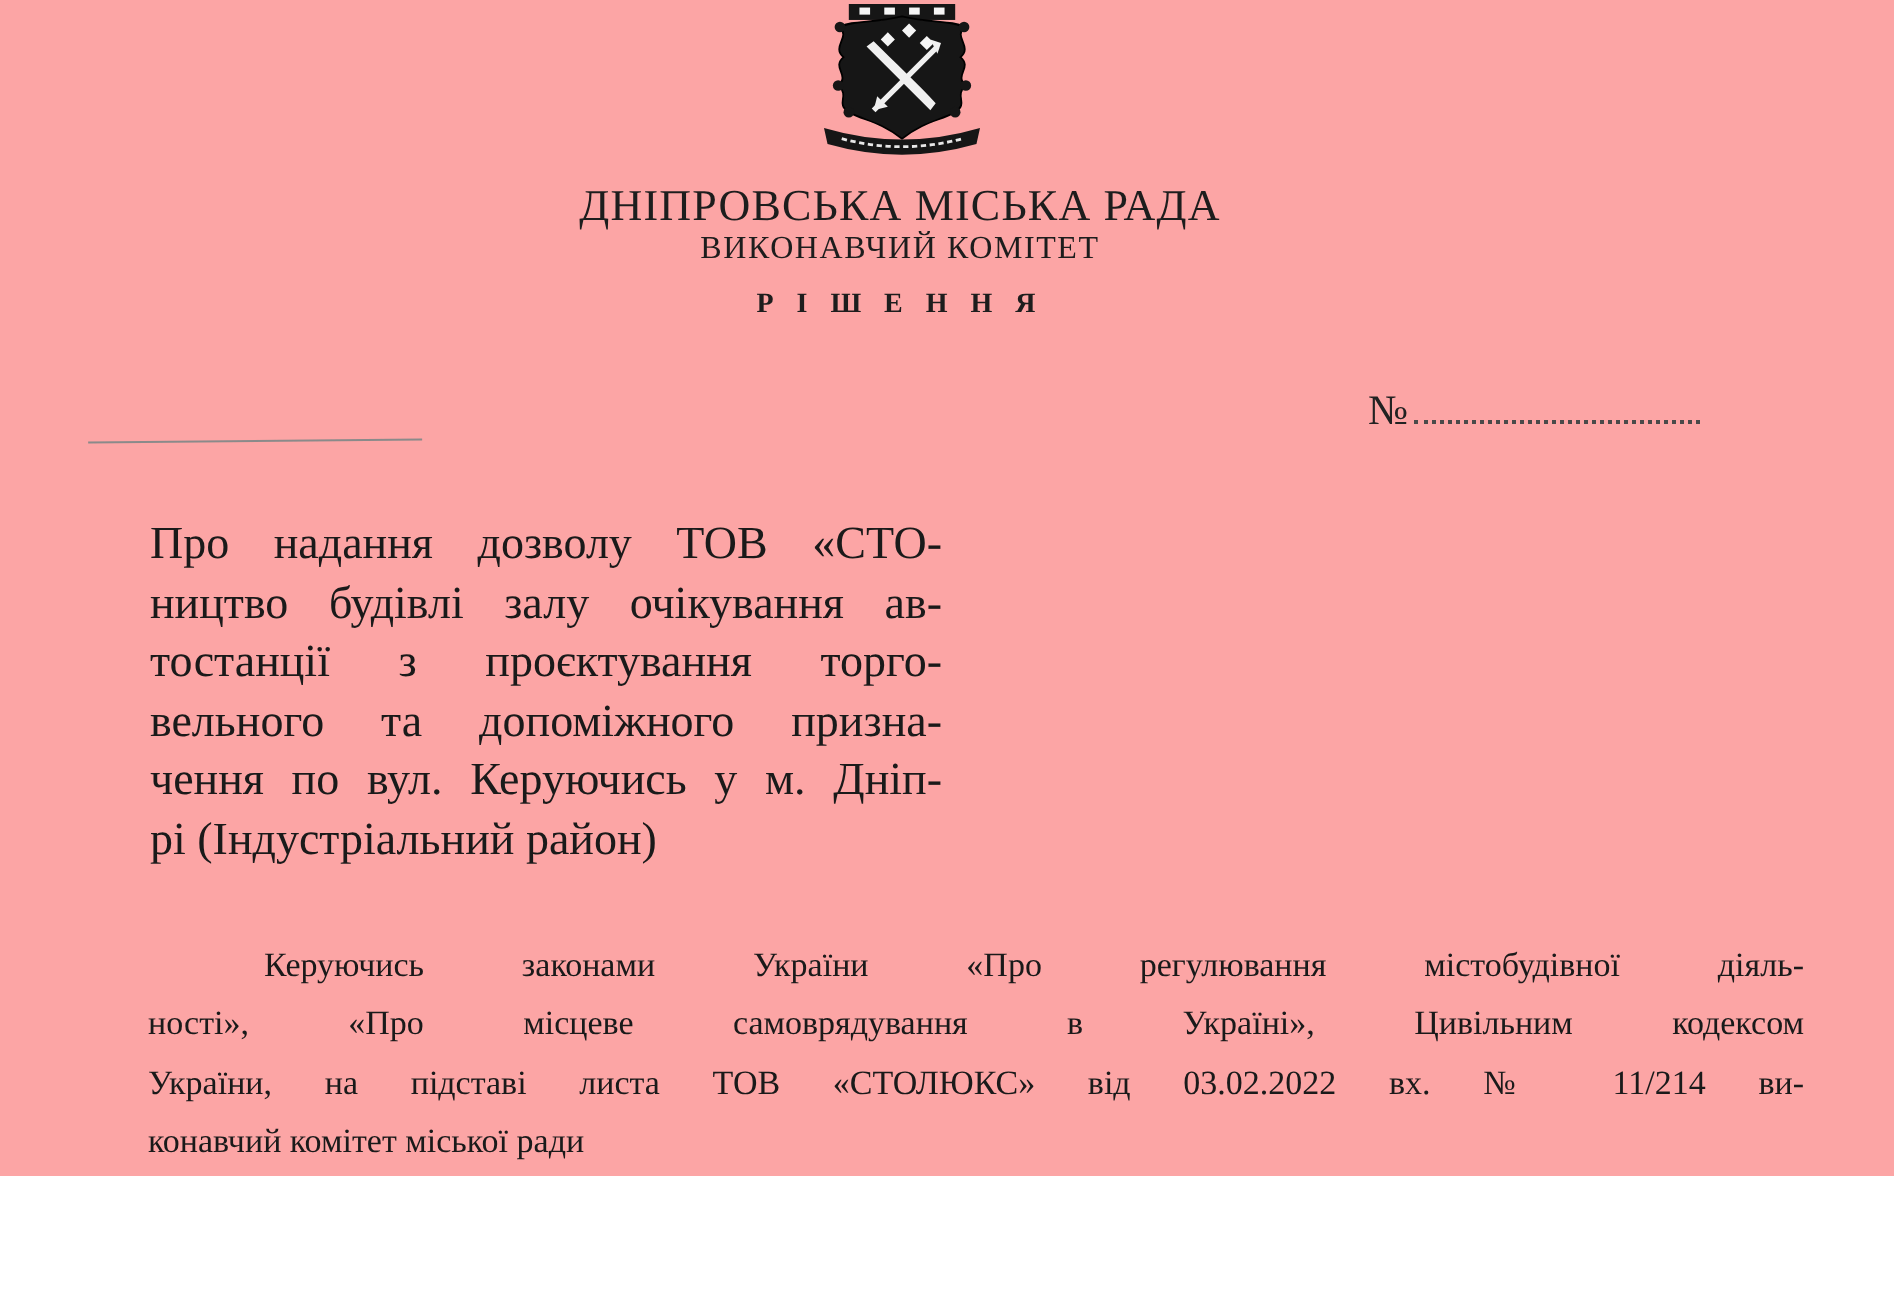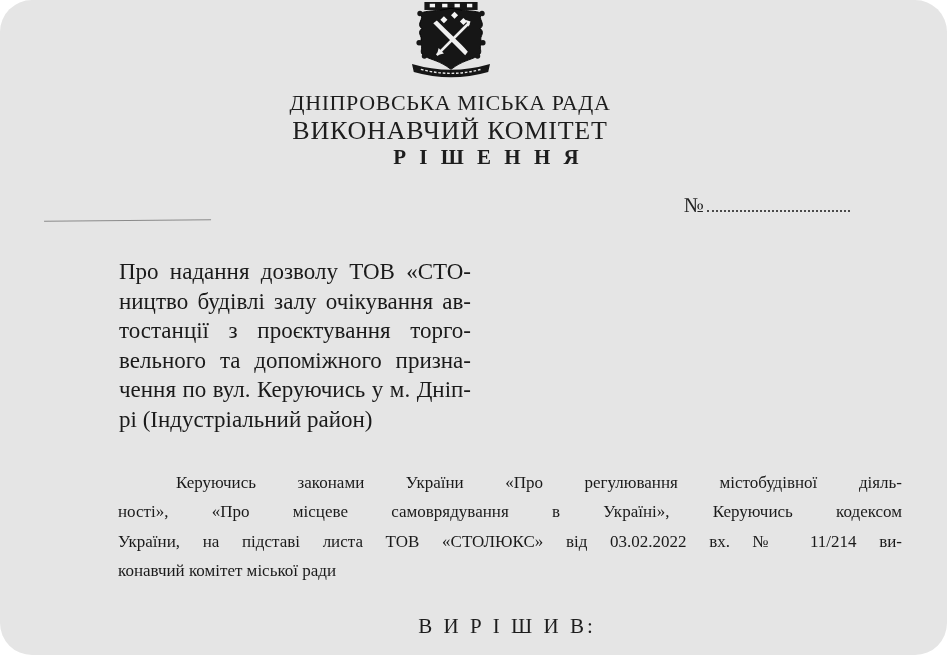--- a/index.html
+++ b/index.html
@@ -3,44 +3,43 @@
 <meta charset="utf-8">
 <style>
   html, body {
     margin: 0; padding: 0;
     background: #ffffff;
     font-family: "Liberation Serif", serif;
   }
   .page {
     position: relative;
     width: 947px;
-    height: 655px;
-    background: #e5e5e5;
+    height: 588px;
+    background: #fca5a5;
     overflow: hidden;
     color: #1b1b1b;
-    border-radius: 32px;
   }
   .emblem {
     position: absolute;
     left: 406px;
     top: 2px;
     width: 90px;
     height: 78px;
   }
   .hdr {
     position: absolute;
     left: 0;
     width: 900px;
     text-align: center;
     color: #1d1d1d;
     white-space: nowrap;
   }
   .org-name   { top: 90px;  font-size: 22px; letter-spacing: 0.6px; }
-  .org-unit   { top: 116px; font-size: 26px; letter-spacing: 0.8px; }
-  .doc-type   { top: 145px; font-size: 21px; font-weight: bold; letter-spacing: 4px; margin-left: 38px; }
+  .org-unit   { top: 116px; font-size: 16px; letter-spacing: 0.8px; }
+  .doc-type   { top: 145px; font-size: 14px; font-weight: bold; letter-spacing: 4px; }
   .date-line {
     position: absolute;
     left: 44px;
     top: 203px;
     width: 167px;
     height: 17px;
     border-bottom: 1px solid #8a8a8a;
     transform: rotate(-0.5deg);
   }
   .number-block {
@@ -72,21 +71,20 @@
     left: 74px;
     top: 468px;
     width: 828px;
     font-size: 17px;
     line-height: 29.4px;
     color: #1a1a1a;
   }
   .jline {
     text-align: justify;
     text-align-last: justify;
-    margin-left: 44px;
   }
   .jline.last {
     text-align: center;
     text-align-last: left;
   }
   .indent { padding-left: 58px; }
   .resolution {
     position: absolute;
     left: 67px;
     top: 614px;
@@ -150,20 +148,20 @@
     <div class="jline">Про надання дозволу ТОВ «СТО-</div>
     <div class="jline">ництво будівлі залу очікування ав-</div>
     <div class="jline">тостанції з проєктування торго-</div>
     <div class="jline">вельного та допоміжного призна-</div>
     <div class="jline">чення по вул. Керуючись у м. Дніп-</div>
     <div class="jline last">рі (Індустріальний район)</div>
   </div>
 
   <div class="body-par">
     <div class="jline indent">Керуючись законами України «Про регулювання містобудівної діяль-</div>
-    <div class="jline">ності», «Про місцеве самоврядування в Україні», Керуючись кодексом</div>
+    <div class="jline">ності», «Про місцеве самоврядування в Україні», Цивільним кодексом</div>
     <div class="jline">України, на підставі листа ТОВ «СТОЛЮКС» від 03.02.2022 вх. № 11/214 ви-</div>
     <div class="jline last">конавчий комітет міської ради</div>
   </div>
 
   <div class="resolution">В И Р І Ш И В:</div>
 
 </div>
 
 </body></html>

